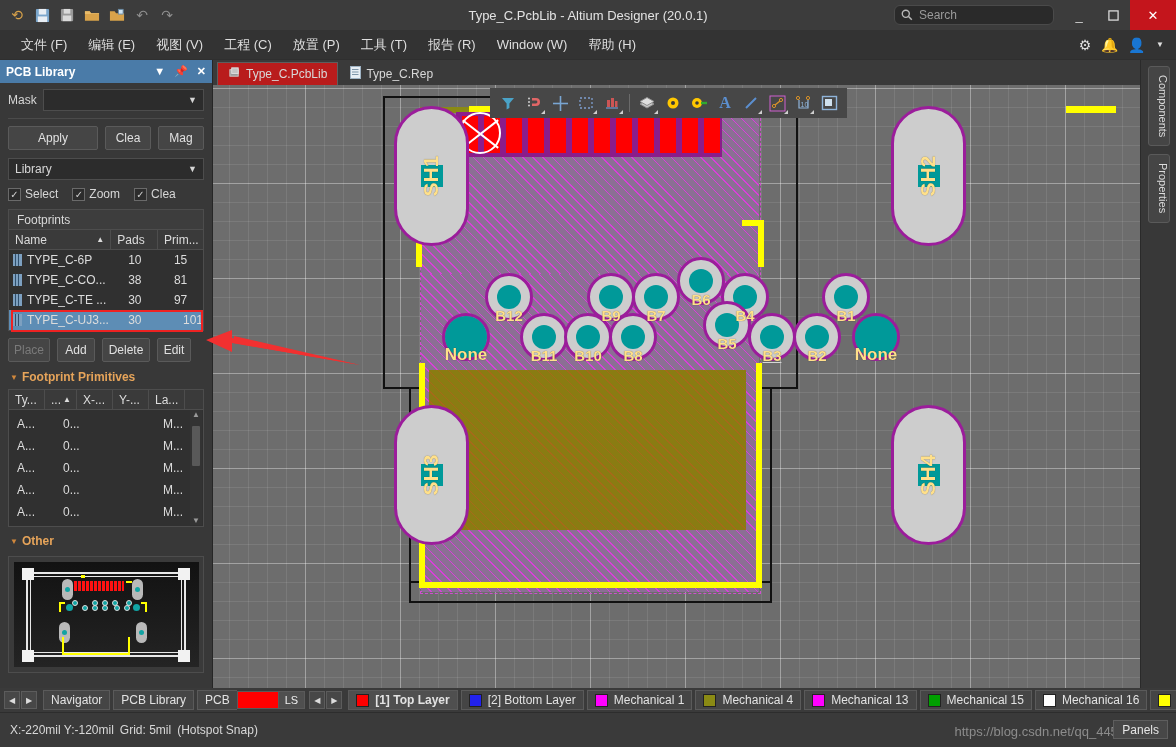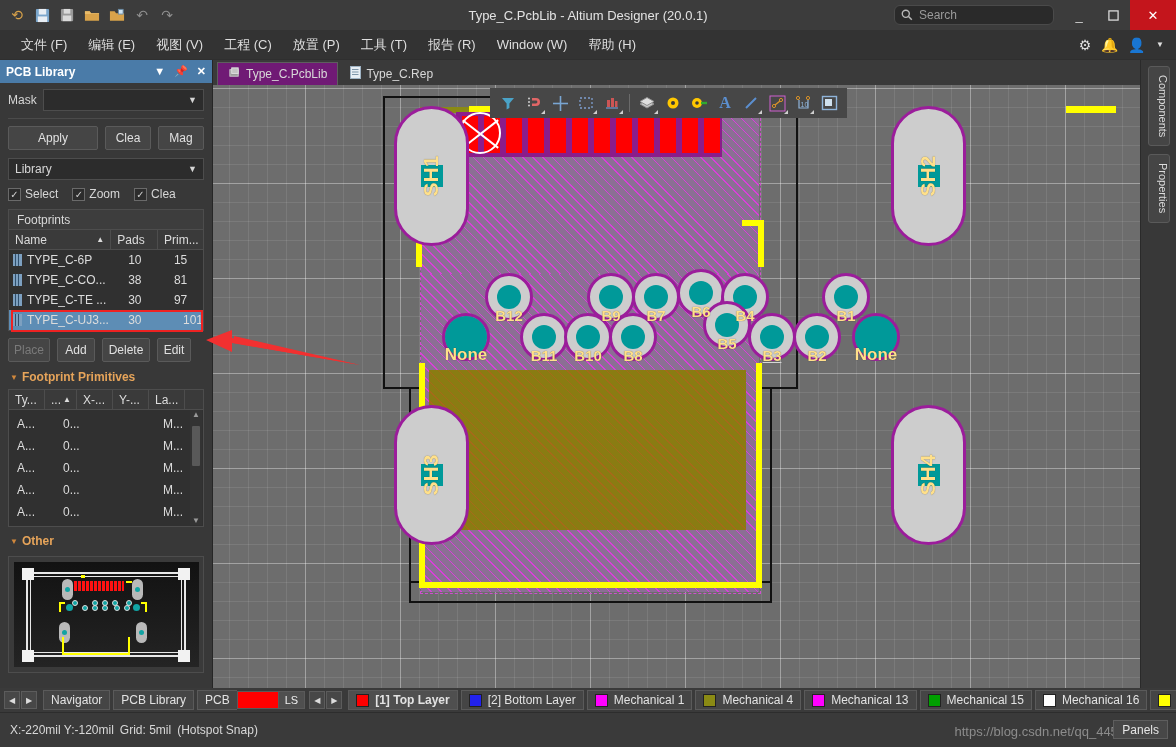--- a/index.html
+++ b/index.html
@@ -102,21 +102,21 @@
   .thumbcanvas { position:relative; width:185px; height:105px;
                  background:linear-gradient(#121212,#242424); }
 
   
   .doctabs {
     position:absolute; left:213px; top:60px; width:927px; height:25px;
     background:#3a3a3a; display:flex; align-items:flex-end; gap:2px; padding-left:4px;
   }
   .dtab { height:23px; display:flex; align-items:center; gap:5px; padding:0 10px;
           font-size:12px; color:#d8d8d8; }
-  .dtab.active { background:#701a75; border:1px solid #5e5e5e; border-bottom:none; }
+  .dtab.active { background:#b91c1c; border:1px solid #5e5e5e; border-bottom:none; }
 
   
   .canvas {
     position:absolute; left:213px; top:85px; width:927px; height:603px;
     background:#6d6d6d; overflow:hidden;
   }
   .gridlayer { position:absolute; inset:0;
     background-image:
       linear-gradient(to right, rgba(255,255,255,.30) 1px, transparent 1px),
       linear-gradient(to bottom, rgba(255,255,255,.30) 1px, transparent 1px),
@@ -580,21 +580,21 @@
       <span class="txt">B12</span>
     </div>
     <div class="rpad" style="left:374px; top:188px; width:48px; height:48px;">
       <span class="hole" style="width:24px;height:24px;"></span>
       <span class="txt">B9</span>
     </div>
     <div class="rpad" style="left:419px; top:188px; width:48px; height:48px;">
       <span class="hole" style="width:24px;height:24px;"></span>
       <span class="txt">B7</span>
     </div>
-    <div class="rpad" style="left:464px; top:184px; width:48px; height:48px;">
+    <div class="rpad" style="left:464px; top:172px; width:48px; height:48px;">
       <span class="hole" style="width:24px;height:24px;"></span>
       <span class="txt">B6</span>
     </div>
     <div class="rpad" style="left:508px; top:188px; width:48px; height:48px;">
       <span class="hole" style="width:24px;height:24px;"></span>
       <span class="txt">B4</span>
     </div>
     <div class="rpad" style="left:609px; top:188px; width:48px; height:48px;">
       <span class="hole" style="width:24px;height:24px;"></span>
       <span class="txt">B1</span>

